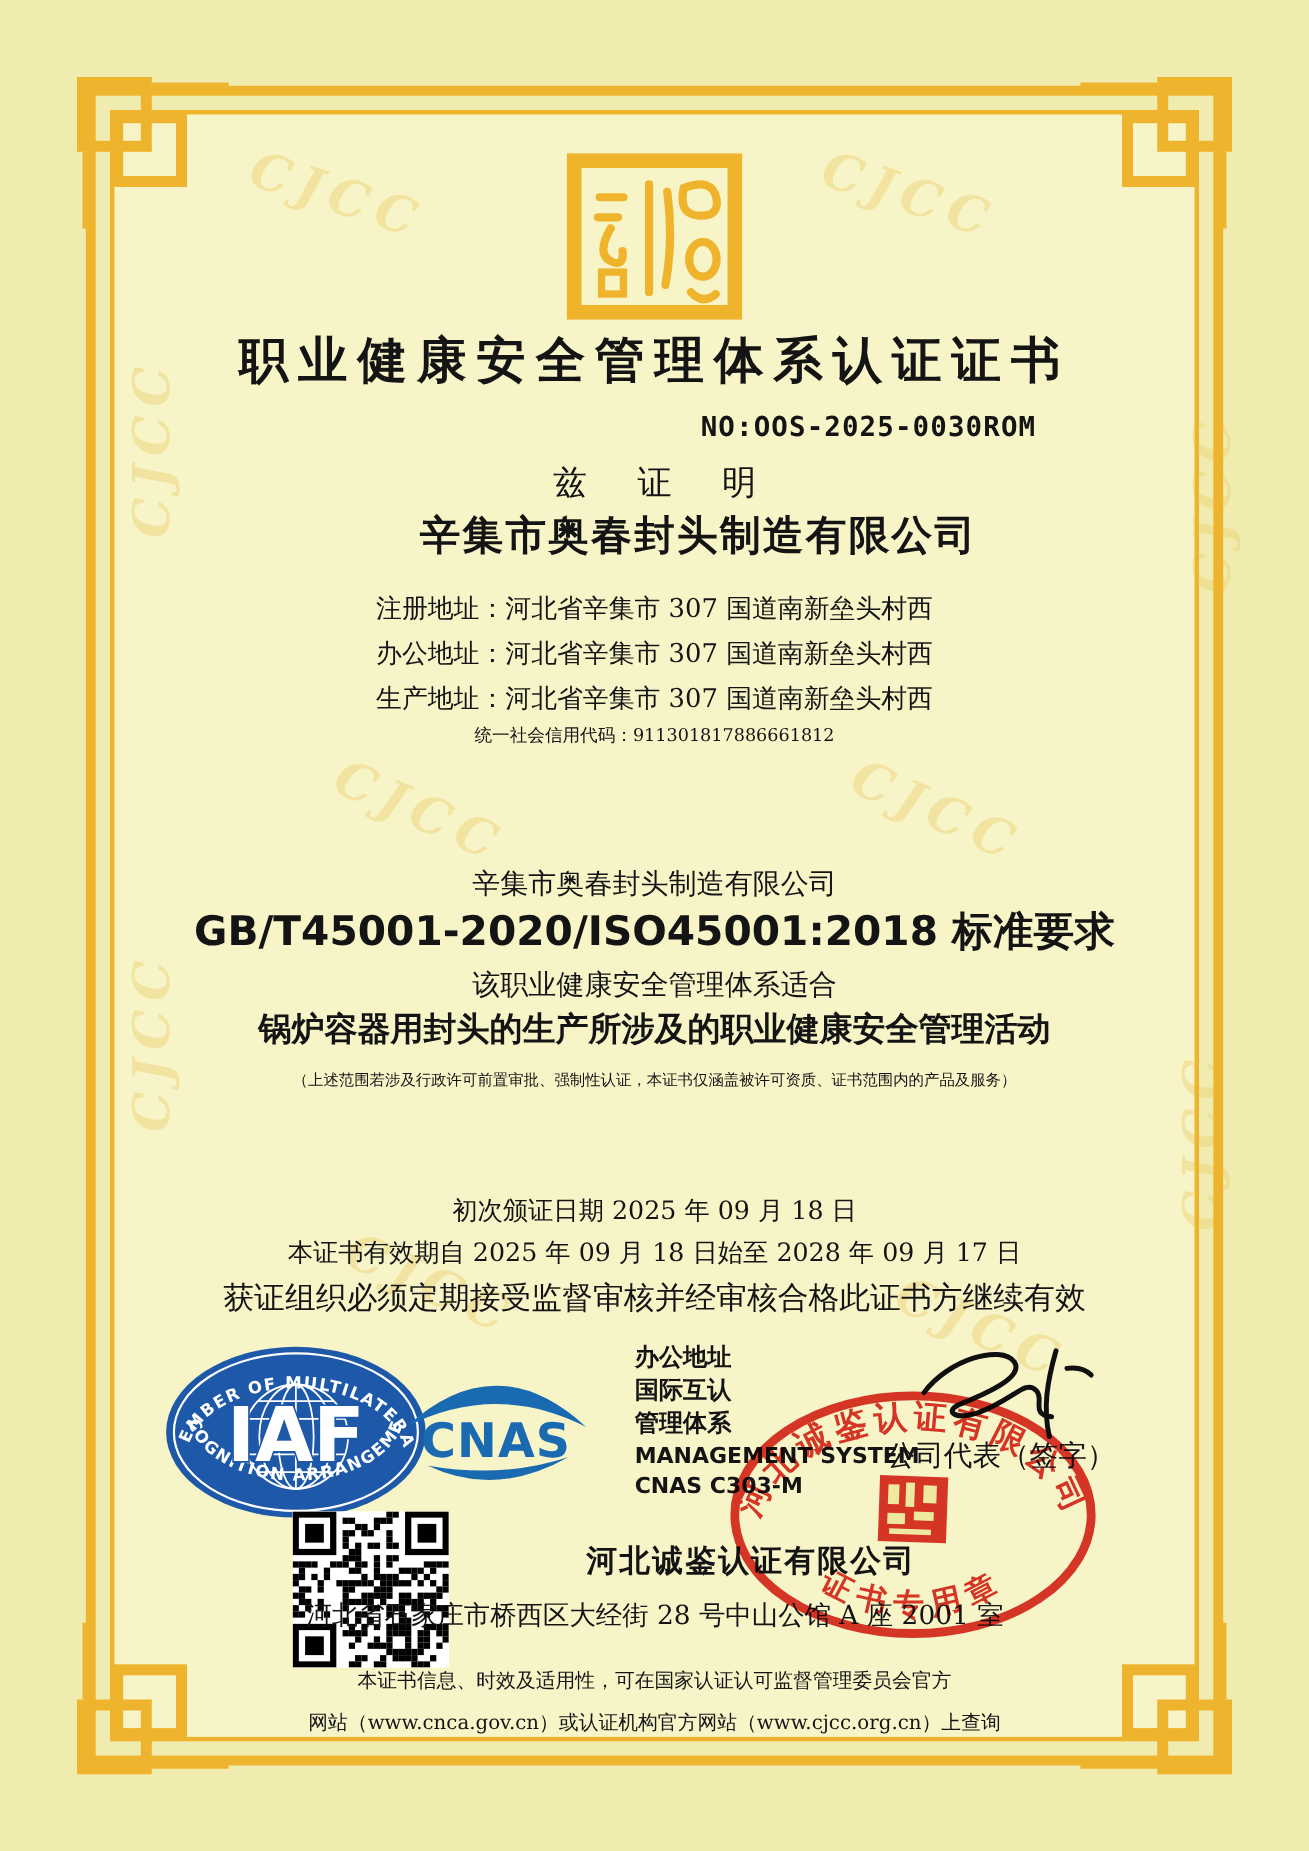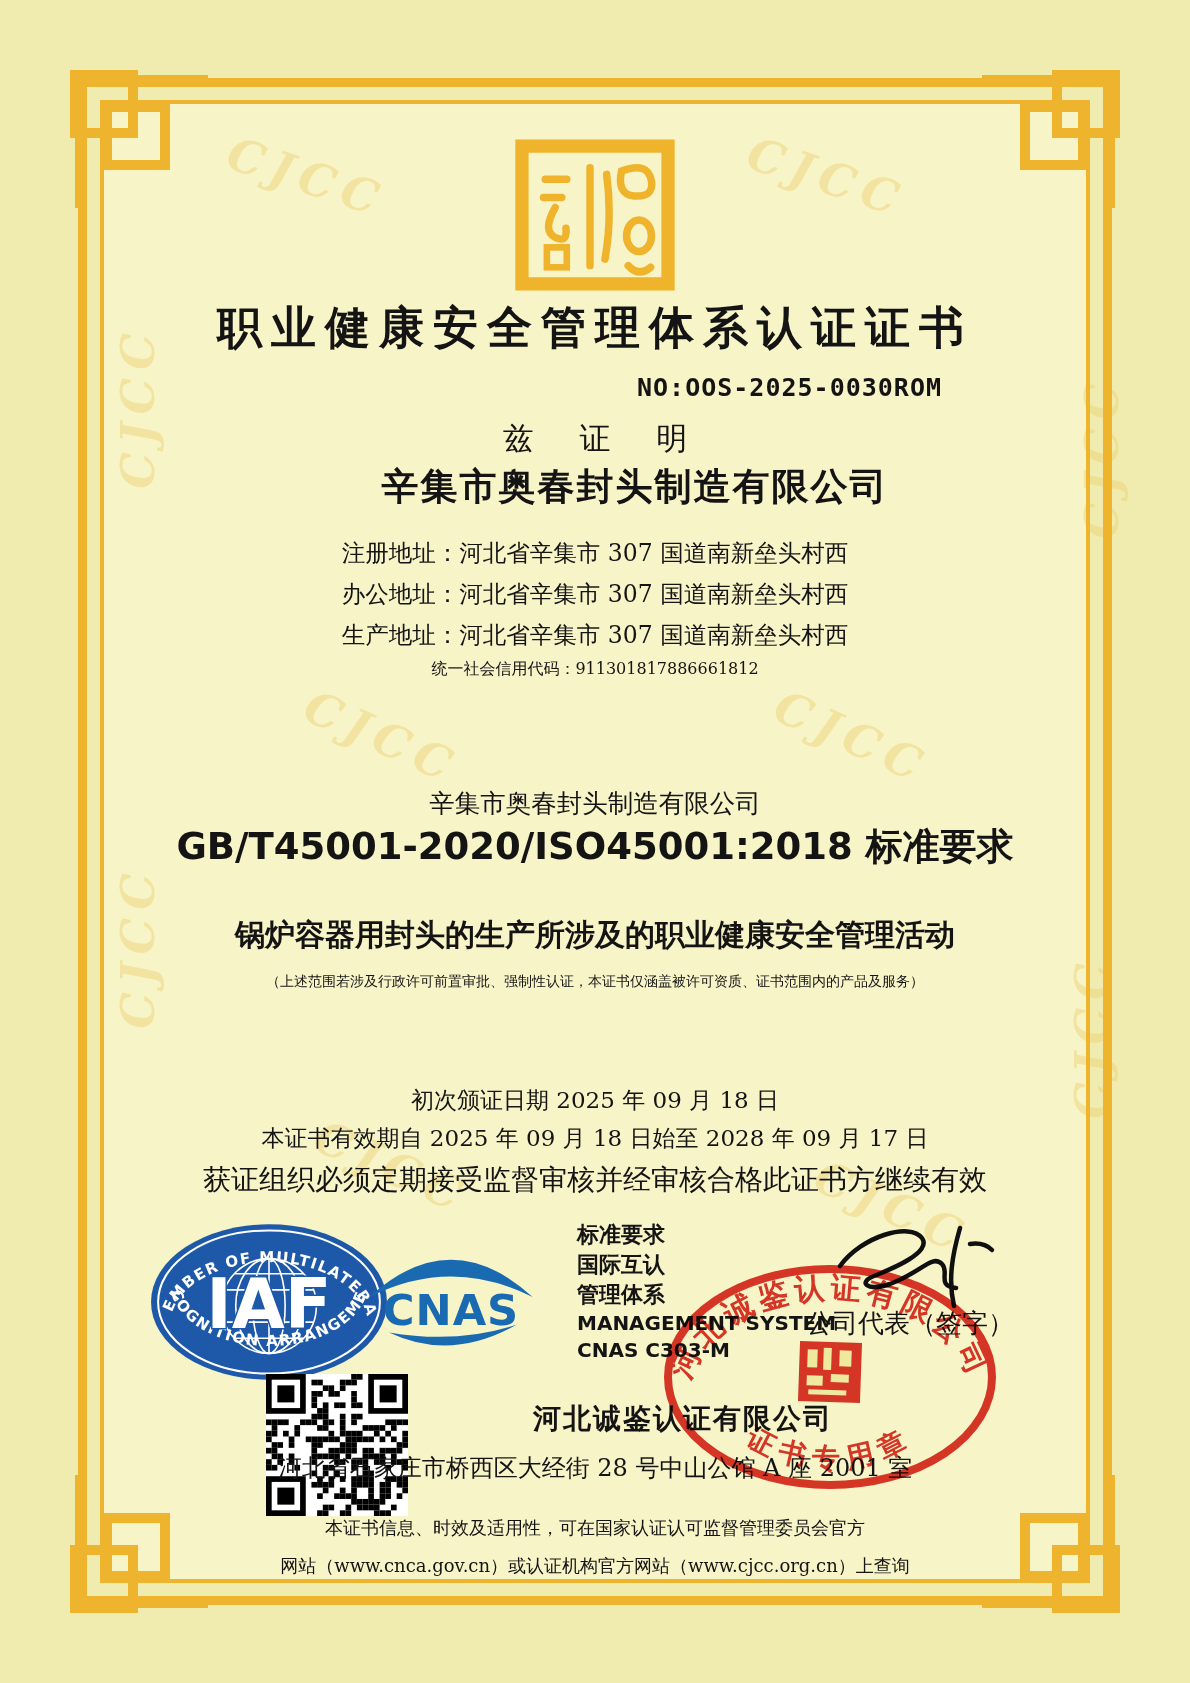--- a/index.html
+++ b/index.html
@@ -120,20 +120,21 @@
   <div class="line hereby">兹 证 明</div>
   <div class="line company">辛集市奥春封头制造有限公司</div>
 
   <div class="line addr1">注册地址：河北省辛集市 307 国道南新垒头村西</div>
   <div class="line addr2">办公地址：河北省辛集市 307 国道南新垒头村西</div>
   <div class="line addr3">生产地址：河北省辛集市 307 国道南新垒头村西</div>
   <div class="line credit">统一社会信用代码：911301817886661812</div>
 
   <div class="line conform">辛集市奥春封头制造有限公司</div>
   <div class="line standard">GB/T45001-2020/ISO45001:2018 标准要求</div>
+  <div class="line applyl">该职业健康安全管理体系适合</div>
   <div class="line scope">锅炉容器用封头的生产所涉及的职业健康安全管理活动</div>
   <div class="line note">（上述范围若涉及行政许可前置审批、强制性认证，本证书仅涵盖被许可资质、证书范围内的产品及服务）</div>
 
   <div class="line vdate1">初次颁证日期 2025 年 09 月 18 日</div>
   <div class="line vdate2">本证书有效期自 2025 年 09 月 18 日始至 2028 年 09 月 17 日</div>
   <div class="line vdate3">获证组织必须定期接受监督审核并经审核合格此证书方继续有效</div>
 
   <svg class="iaf" viewBox="0 0 240 160">
     <ellipse cx="120" cy="80" rx="117" ry="77" fill="#1d59a8"></ellipse>
     <ellipse cx="120" cy="80" rx="110" ry="71" fill="none" stroke="#ffffff" stroke-width="2"></ellipse>
@@ -156,21 +157,21 @@
     <text x="120" y="106" text-anchor="middle" font-family="DejaVu Sans, sans-serif" font-size="68" font-weight="bold" fill="#ffffff" stroke="#1d59a8" stroke-width="3" paint-order="stroke">IAF</text>
   </svg>
 
   <svg class="cnas" viewBox="0 0 170 120">
     <path d="M2,58 Q85,-18 168,58 Q85,16 2,58 Z" fill="#1a6ab2"></path>
     <text x="85" y="86" text-anchor="middle" font-family="DejaVu Sans, sans-serif" font-size="44" font-weight="bold" fill="#1a6ab2" letter-spacing="1">CNAS</text>
     <path d="M22,94 Q85,124 152,86 Q92,106 22,94 Z" fill="#1a6ab2"></path>
   </svg>
 
   <div class="acc-info">
-    <div class="zh">标准要求</div>
+    <div class="zh">办公地址</div>
     <div class="zh">国际互认</div>
     <div class="zh">管理体系</div>
     <div class="en">MANAGEMENT SYSTEM</div>
     <div class="en">CNAS C303-M</div>
   </div>
 
   <svg class="sig" viewBox="0 0 170 98">
     <g fill="none" stroke="#101010" stroke-width="4.5" stroke-linecap="round">
       <path d="M8,52 C30,22 78,8 90,24 C100,38 62,54 42,62 C26,68 34,78 58,70 C90,58 100,40 110,50 C118,58 104,72 124,74"></path>
       <path d="M128,14 C120,42 116,66 122,92"></path>

